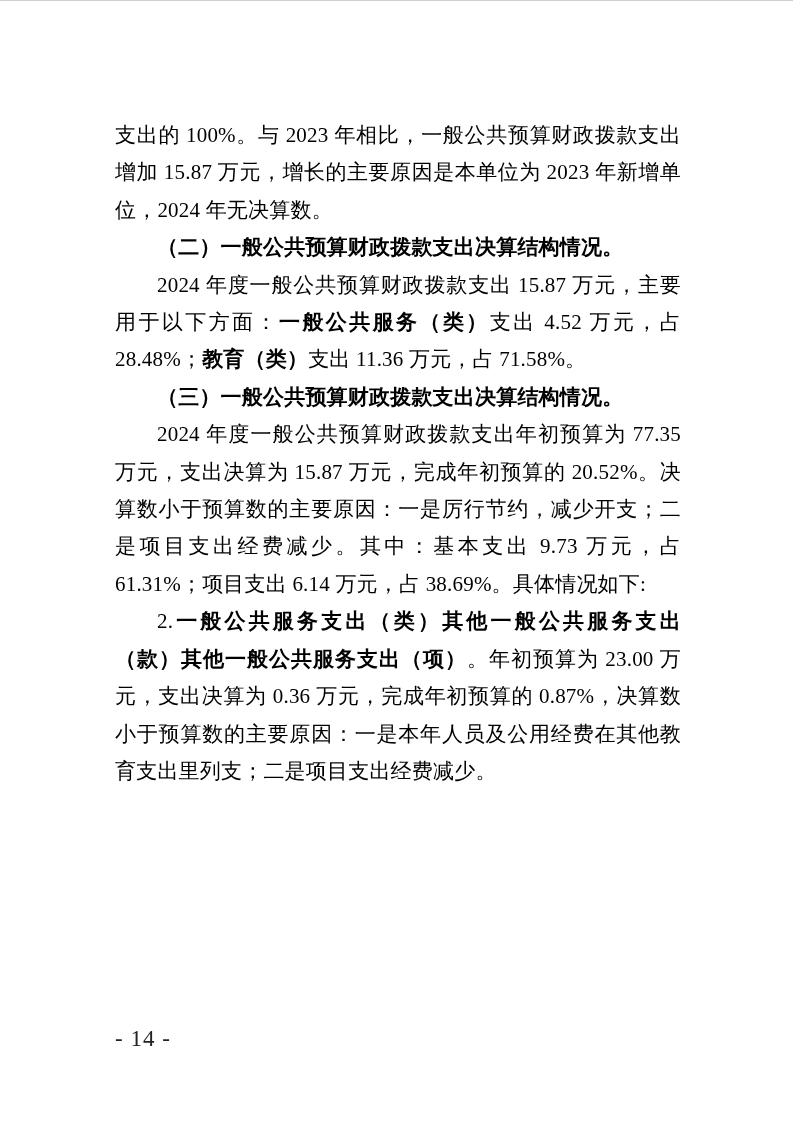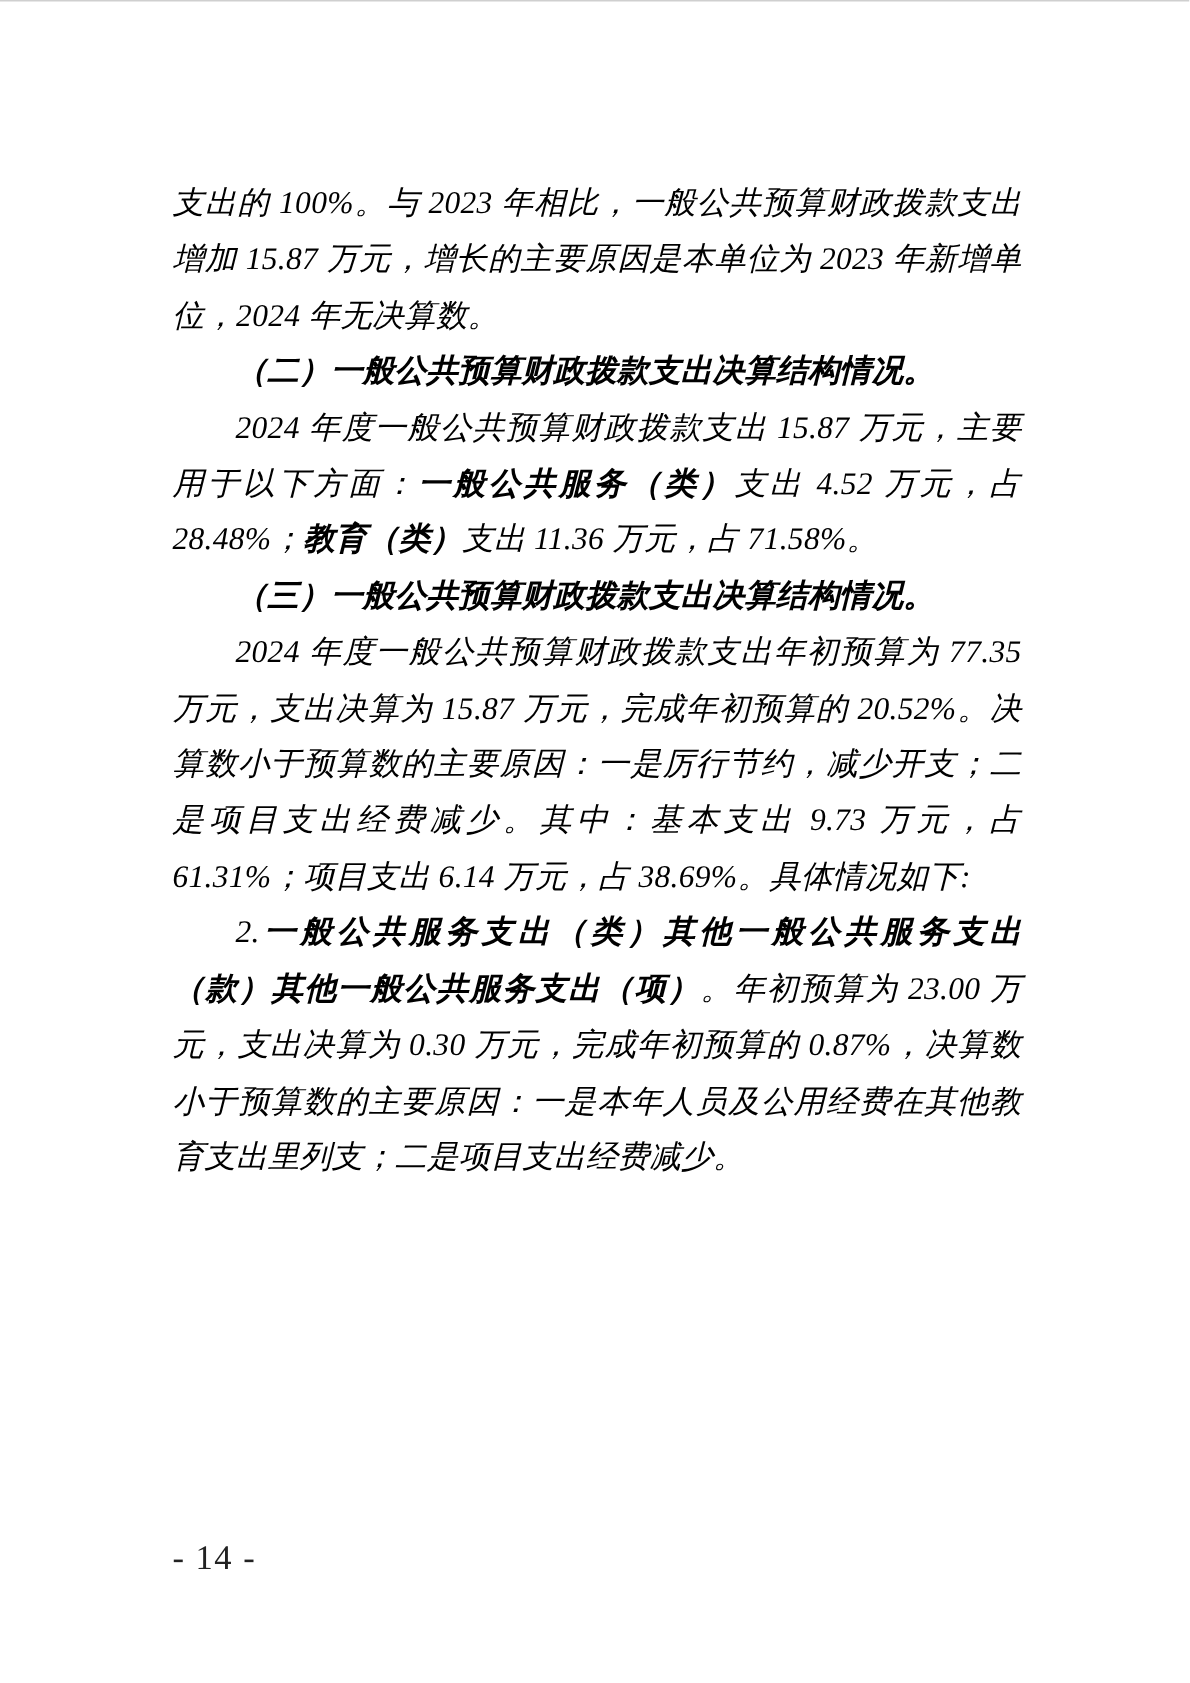--- a/index.html
+++ b/index.html
@@ -23,21 +23,20 @@
     top: 116px;
     width: 566px;
     font-size: 21px;
     line-height: 37.4px;
     text-align: justify;
     letter-spacing: 0.2px;
   }
   .para {
     margin: 0;
     text-indent: 2em;
-    font-style: italic;
   }
   .para.no-indent {
     text-indent: 0;
   }
   .heading {
     font-weight: 700;
   }
   .bold {
     font-weight: 700;
   }
@@ -62,19 +61,19 @@
 
     <p class="para heading"><span>（二）一般公共预算财政拨款支出决算结构情况。</span></p>
 
     <p class="para"><span>2024 年度一般公共预算财政拨款支出 15.87 万元，主要用于以下方面：</span><span class="bold">一般公共服务（类）</span><span>支出 4.52 万元，占 28.48%；</span><span class="bold">教育（类）</span><span>支出 11.36 万元，占 71.58%。</span></p>
 
     <p class="para heading"><span>（三）一般公共预算财政拨款支出决算结构情况。</span></p>
 
     <p class="para"><span>2024 年度一般公共预算财政拨款支出年初预算为 77.35 万元，支出决算为 15.87 万元，完成年初预算的 20.52%。决算数小于预算数的主要原因：一是厉行节约，减少开支；二是项目支出经费减少。其中：基本支出 9.73 万元，占 61.31%；项目支出 6.14 万元，占 38.69%。具体情况如下:</span></p>
 
 
-    <p class="para"><span>2.</span><span class="bold">一般公共服务支出（类）其他一般公共服务支出（款）其他一般公共服务支出（项）</span><span>。年初预算为 23.00 万元，支出决算为 0.30 万元，完成年初预算的 0.87%，决算数小于预算数的主要原因：一是本年人员及公用经费在其他教育支出里列支；二是项目支出经费减少。</span></p>
+    <p class="para"><span>2.</span><span class="bold">一般公共服务支出（类）其他一般公共服务支出（款）其他一般公共服务支出（项）</span><span>。年初预算为 23.00 万元，支出决算为 0.36 万元，完成年初预算的 0.87%，决算数小于预算数的主要原因：一是本年人员及公用经费在其他教育支出里列支；二是项目支出经费减少。</span></p>
 
   </div>
 
   <div class="page-footer">- 14 -</div>
 
 </div>
 
 </body></html>

